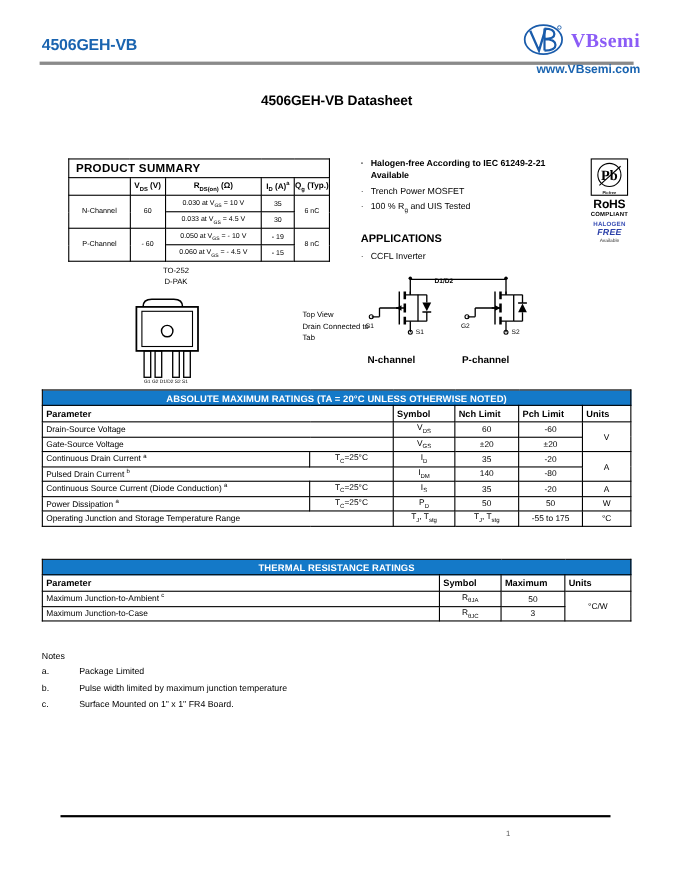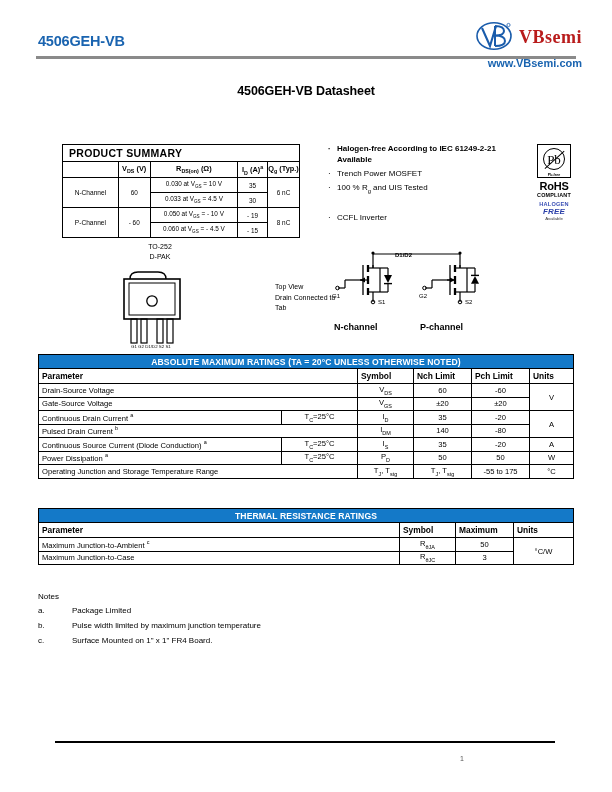--- a/index.html
+++ b/index.html
@@ -26,21 +26,21 @@
     position: absolute; left: 36px; top: 56px; width: 540px; height: 2.5px;
     background: #8a8a8a;
   }
   .logo-wrap {
     position: absolute; right: 30px; top: 20px;
     display: flex; align-items: center; gap: 4px;
   }
   .logo-mark { width: 40px; height: 34px; position: relative; }
   .logo-name {
     font-family: "Liberation Serif", serif;
-    font-size: 18px; font-weight: bold; color: #b91c1c;
+    font-size: 18px; font-weight: bold; color: #8b5cf6;
     letter-spacing: 0.5px;
   }
   .logo-url {
     position: absolute; right: 30px; top: 57px;
     font-size: 11px; font-weight: bold; color: #1a64b0;
   }
 
   
   .title-block { position: absolute; left: 0; top: 84px; width: 612px; text-align: center; }
   .title-1 { font-size: 12.5px; font-weight: bold; letter-spacing: -0.1px; }
@@ -78,21 +78,21 @@
 
   
   .rohs { position: absolute; left: 528px; top: 144px; width: 52px; text-align: center; }
   .pbfree-box {
     width: 34px; height: 34px; border: 1.4px solid #000; margin: 0 auto;
     position: relative; background: #fff;
   }
   .pb-circ {
     position: absolute; left: 50%; top: 3px; transform: translateX(-50%);
     width: 22px; height: 22px; border: 1.4px solid #000; border-radius: 50%;
-    font-family: "Liberation Serif", serif; font-size: 13px; font-weight: normal;
+    font-family: "Liberation Serif", serif; font-size: 13px; font-weight: bold;
     line-height: 21px;
   }
   .pb-slash {
     position: absolute; left: 7px; top: 23px; width: 26px; height: 1.4px;
     background: #000; transform: rotate(-42deg); transform-origin: left center;
   }
   .pb-cap { position: absolute; left: 0; bottom: 0.5px; width: 100%; font-size: 3.6px; font-weight: bold; }
   .rohs-1 { font-size: 11px; font-weight: bold; margin-top: 2px; letter-spacing: -0.2px; }
   .rohs-2 { font-size: 5.4px; font-weight: bold; letter-spacing: 0.2px; }
   .rohs-3 { font-size: 5.6px; font-weight: bold; color: #3a4fb5; margin-top: 3px; letter-spacing: 0.2px; }
@@ -213,20 +213,21 @@
       <span class="dot">·</span>
       <span>Trench  Power MOSFET</span>
     </div>
     <div class="bul">
       <span class="dot">·</span>
       <span>100 % R<sub>g</sub> and UIS Tested</span>
     </div>
   </div>
 
   <div class="apps">
+    <div class="sec-h">APPLICATIONS</div>
     <div class="bul">
       <span class="dot">·</span>
       <span>CCFL Inverter</span>
     </div>
   </div>
 
   <div class="rohs">
     <div class="pbfree-box">
       <div class="pb-circ">Pb</div>
       <div class="pb-slash"></div>

